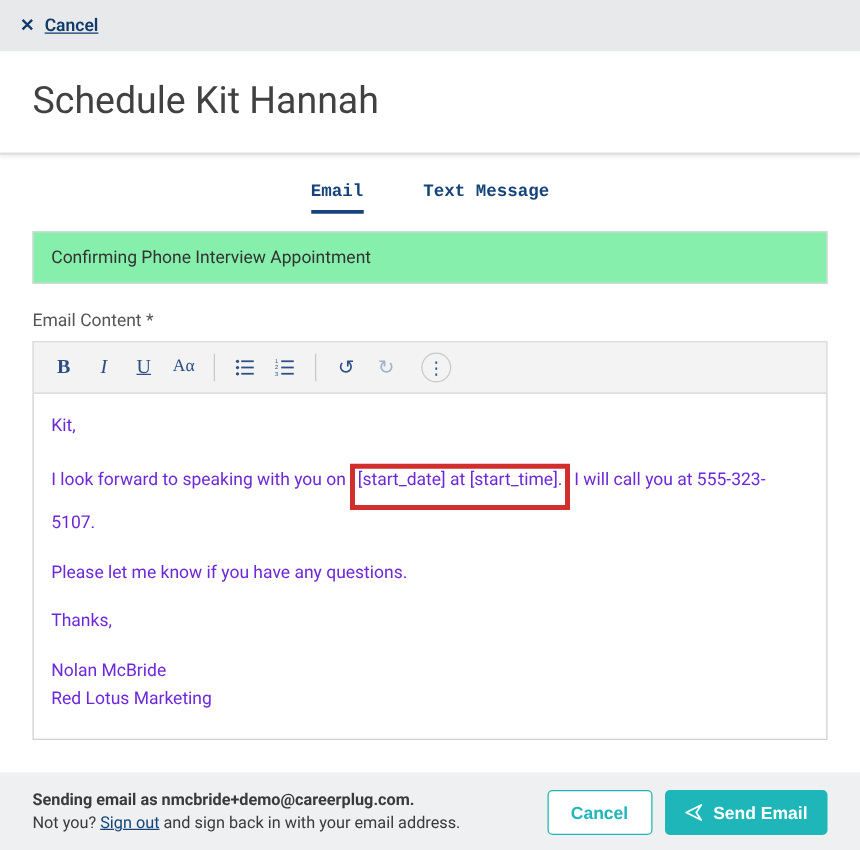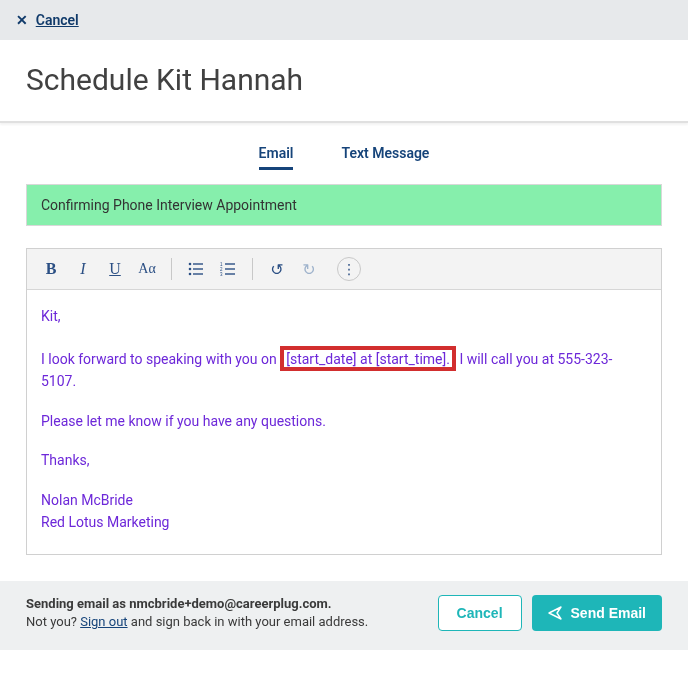--- a/index.html
+++ b/index.html
@@ -35,20 +35,21 @@
   .page-title {
     font-size: 30px;
     color: #414141;
     font-weight: 400;
   }
   .tabs {
     display:flex;
     justify-content:center;
     gap: 48px;
     padding: 22px 0 14px 0;
+    font-family: Liberation Mono, monospace;
   }
   .tab {
     color: #16447a;
     font-weight:600;
     font-size:14px;
     padding-bottom:6px;
     cursor:pointer;
   }
   .tab.active {
     border-bottom: 3px solid #16447a;
@@ -97,21 +98,21 @@
     padding: 16px 14px 20px 14px;
     line-height: 1.55;
     color:#6d28d9;
     font-size:14px;
   }
   .editor-body p { margin-bottom: 18px; }
   .editor-body p.tight { margin-bottom: 0; }
   .highlight-box {
     display:inline-block;
     border: 4px solid #d22e2e;
-    padding: 2px 2px 0 2px;
+    padding: 2px 2px 12px 2px;
     line-height:1.1;
   }
   .calendar-row {
     display:flex;
     align-items:center;
     justify-content:space-between;
     padding: 12px 26px 14px 18px;
   }
   .send-cal-wrap {
     display:flex; align-items:center; gap:10px;
@@ -183,20 +184,21 @@
 </div>
 
 <div class="tabs">
   <div class="tab active">Email</div>
   <div class="tab">Text Message</div>
 </div>
 
 <div class="content">
   <div class="subject">Confirming Phone Interview Appointment</div>
 
+  <div class="label-txt">Email Content *</div>
 
   <div class="editor">
     <div class="toolbar">
       <div class="tb-btn" style="font-weight:bold;">B</div>
       <div class="tb-btn" style="font-style:italic;">I</div>
       <div class="tb-btn" style="text-decoration:underline;">U</div>
       <div class="tb-btn" style="font-size:14px;">Aα</div>
       <div class="tb-divider"></div>
       <div class="tb-btn">
         <svg width="16" height="14" viewBox="0 0 16 14">

